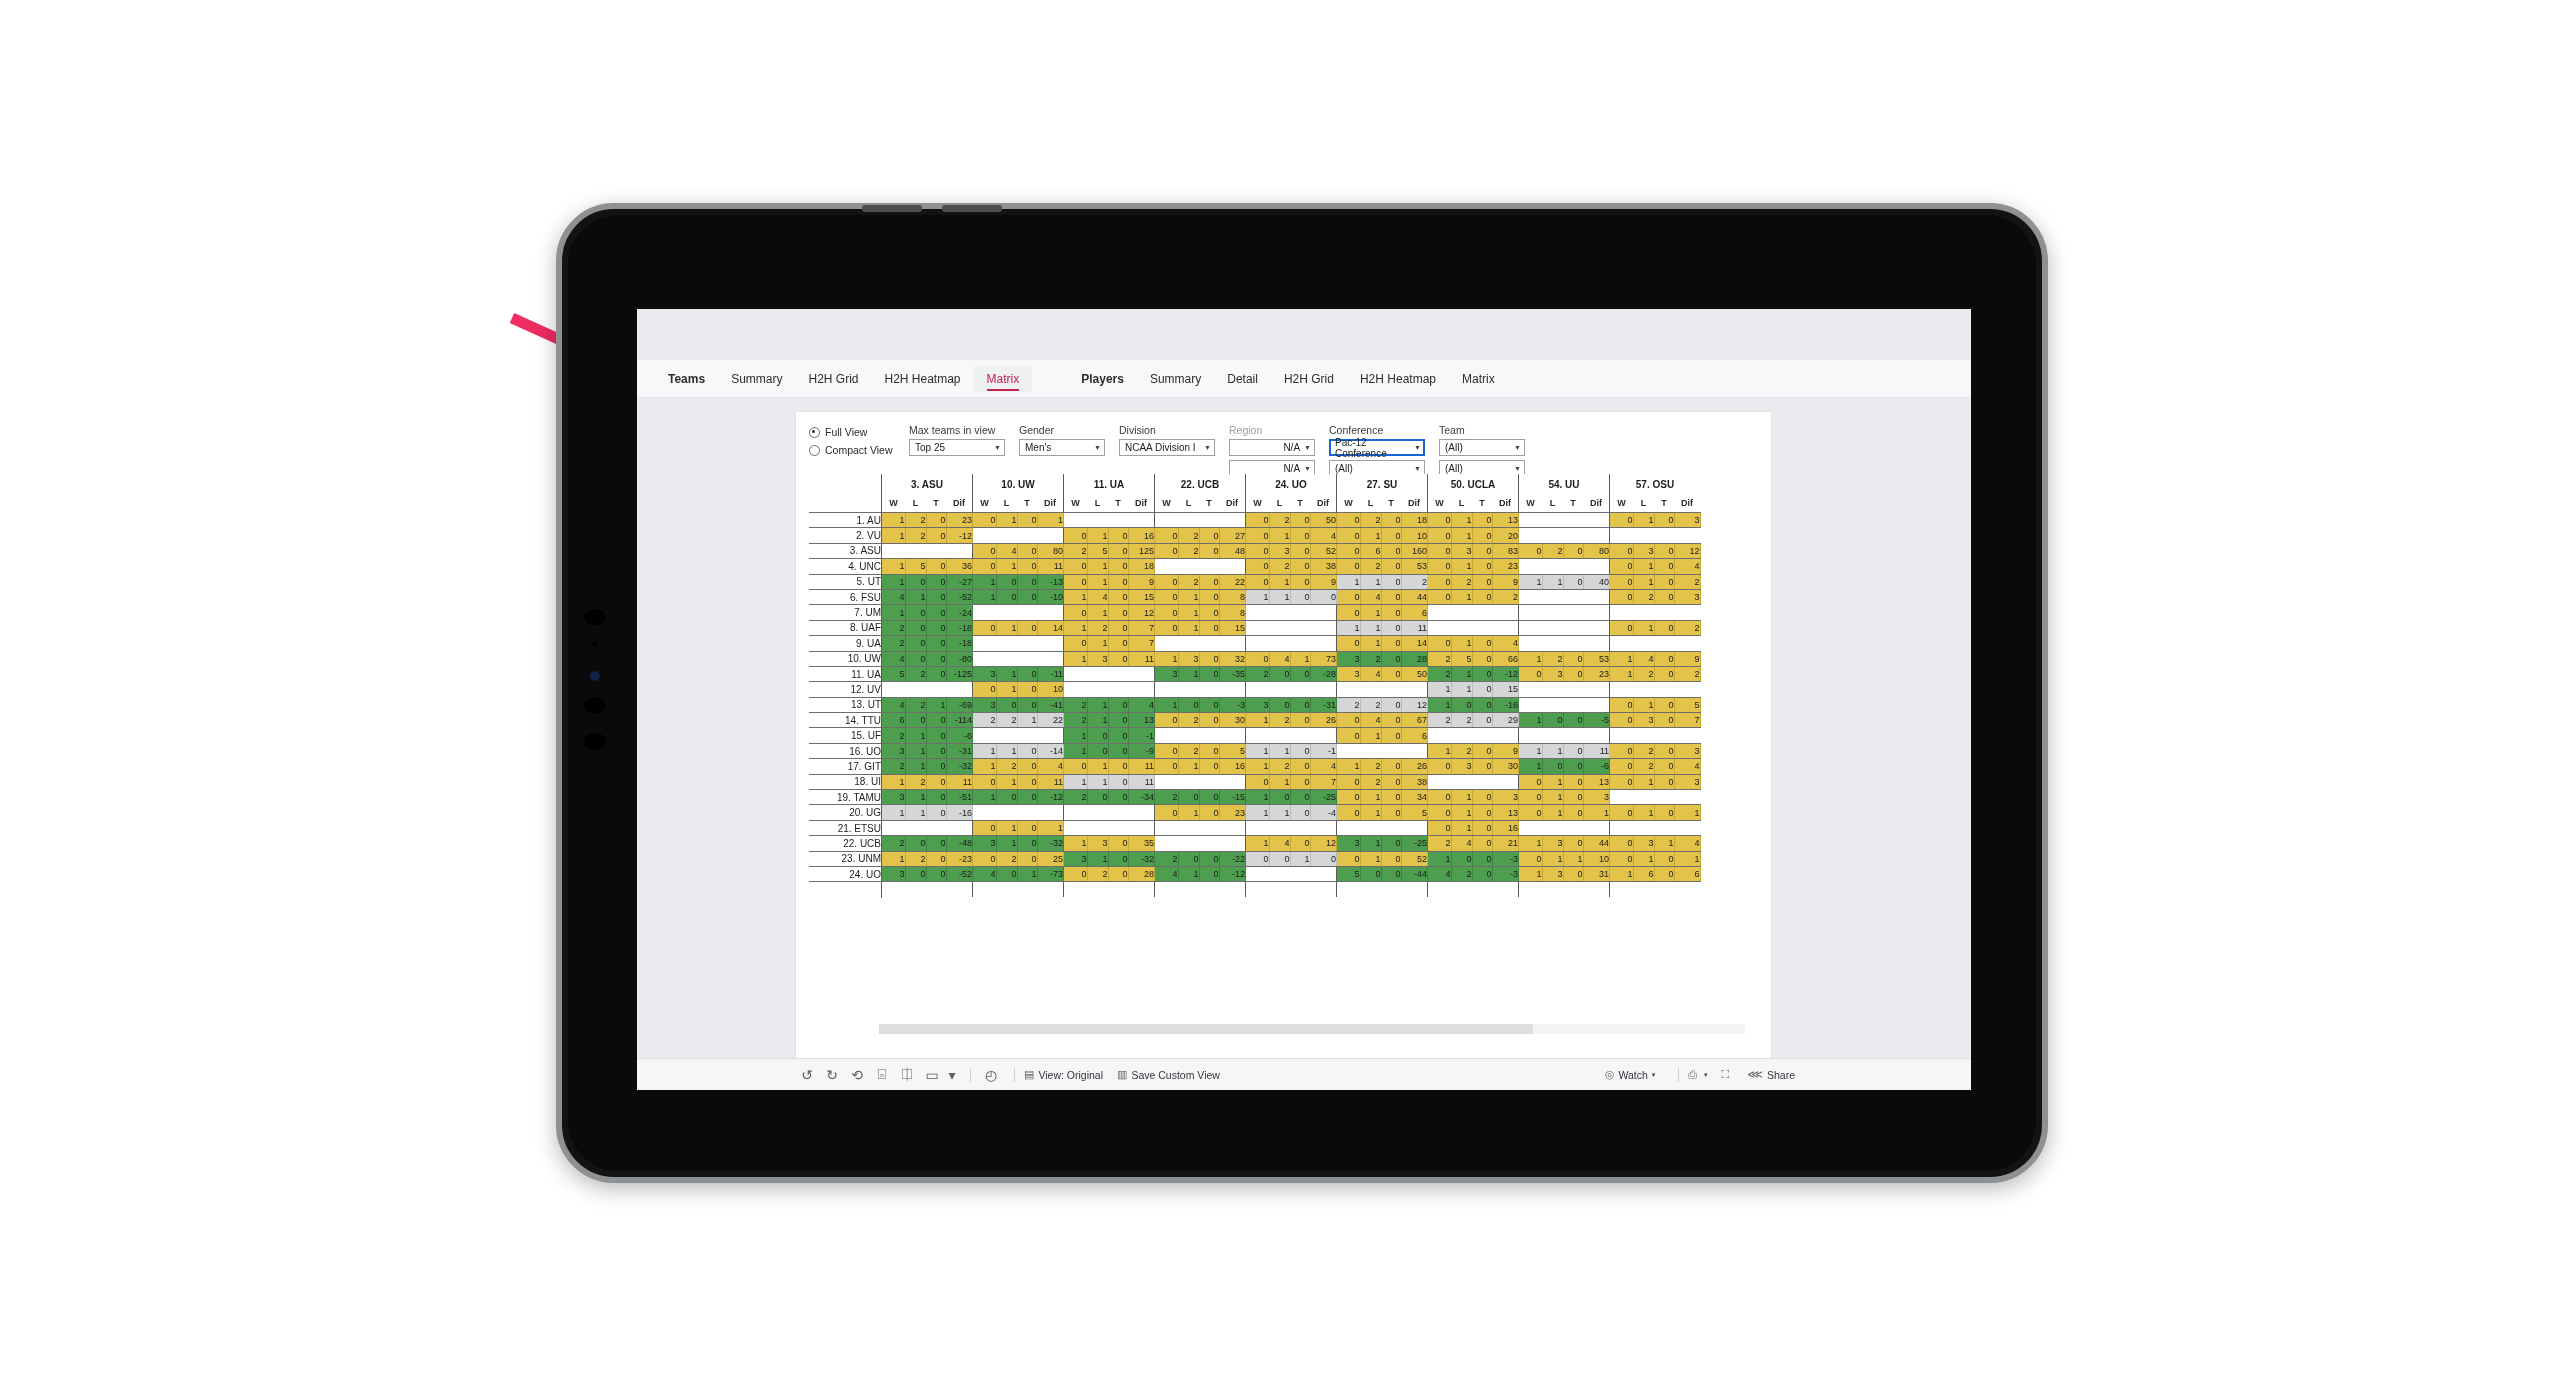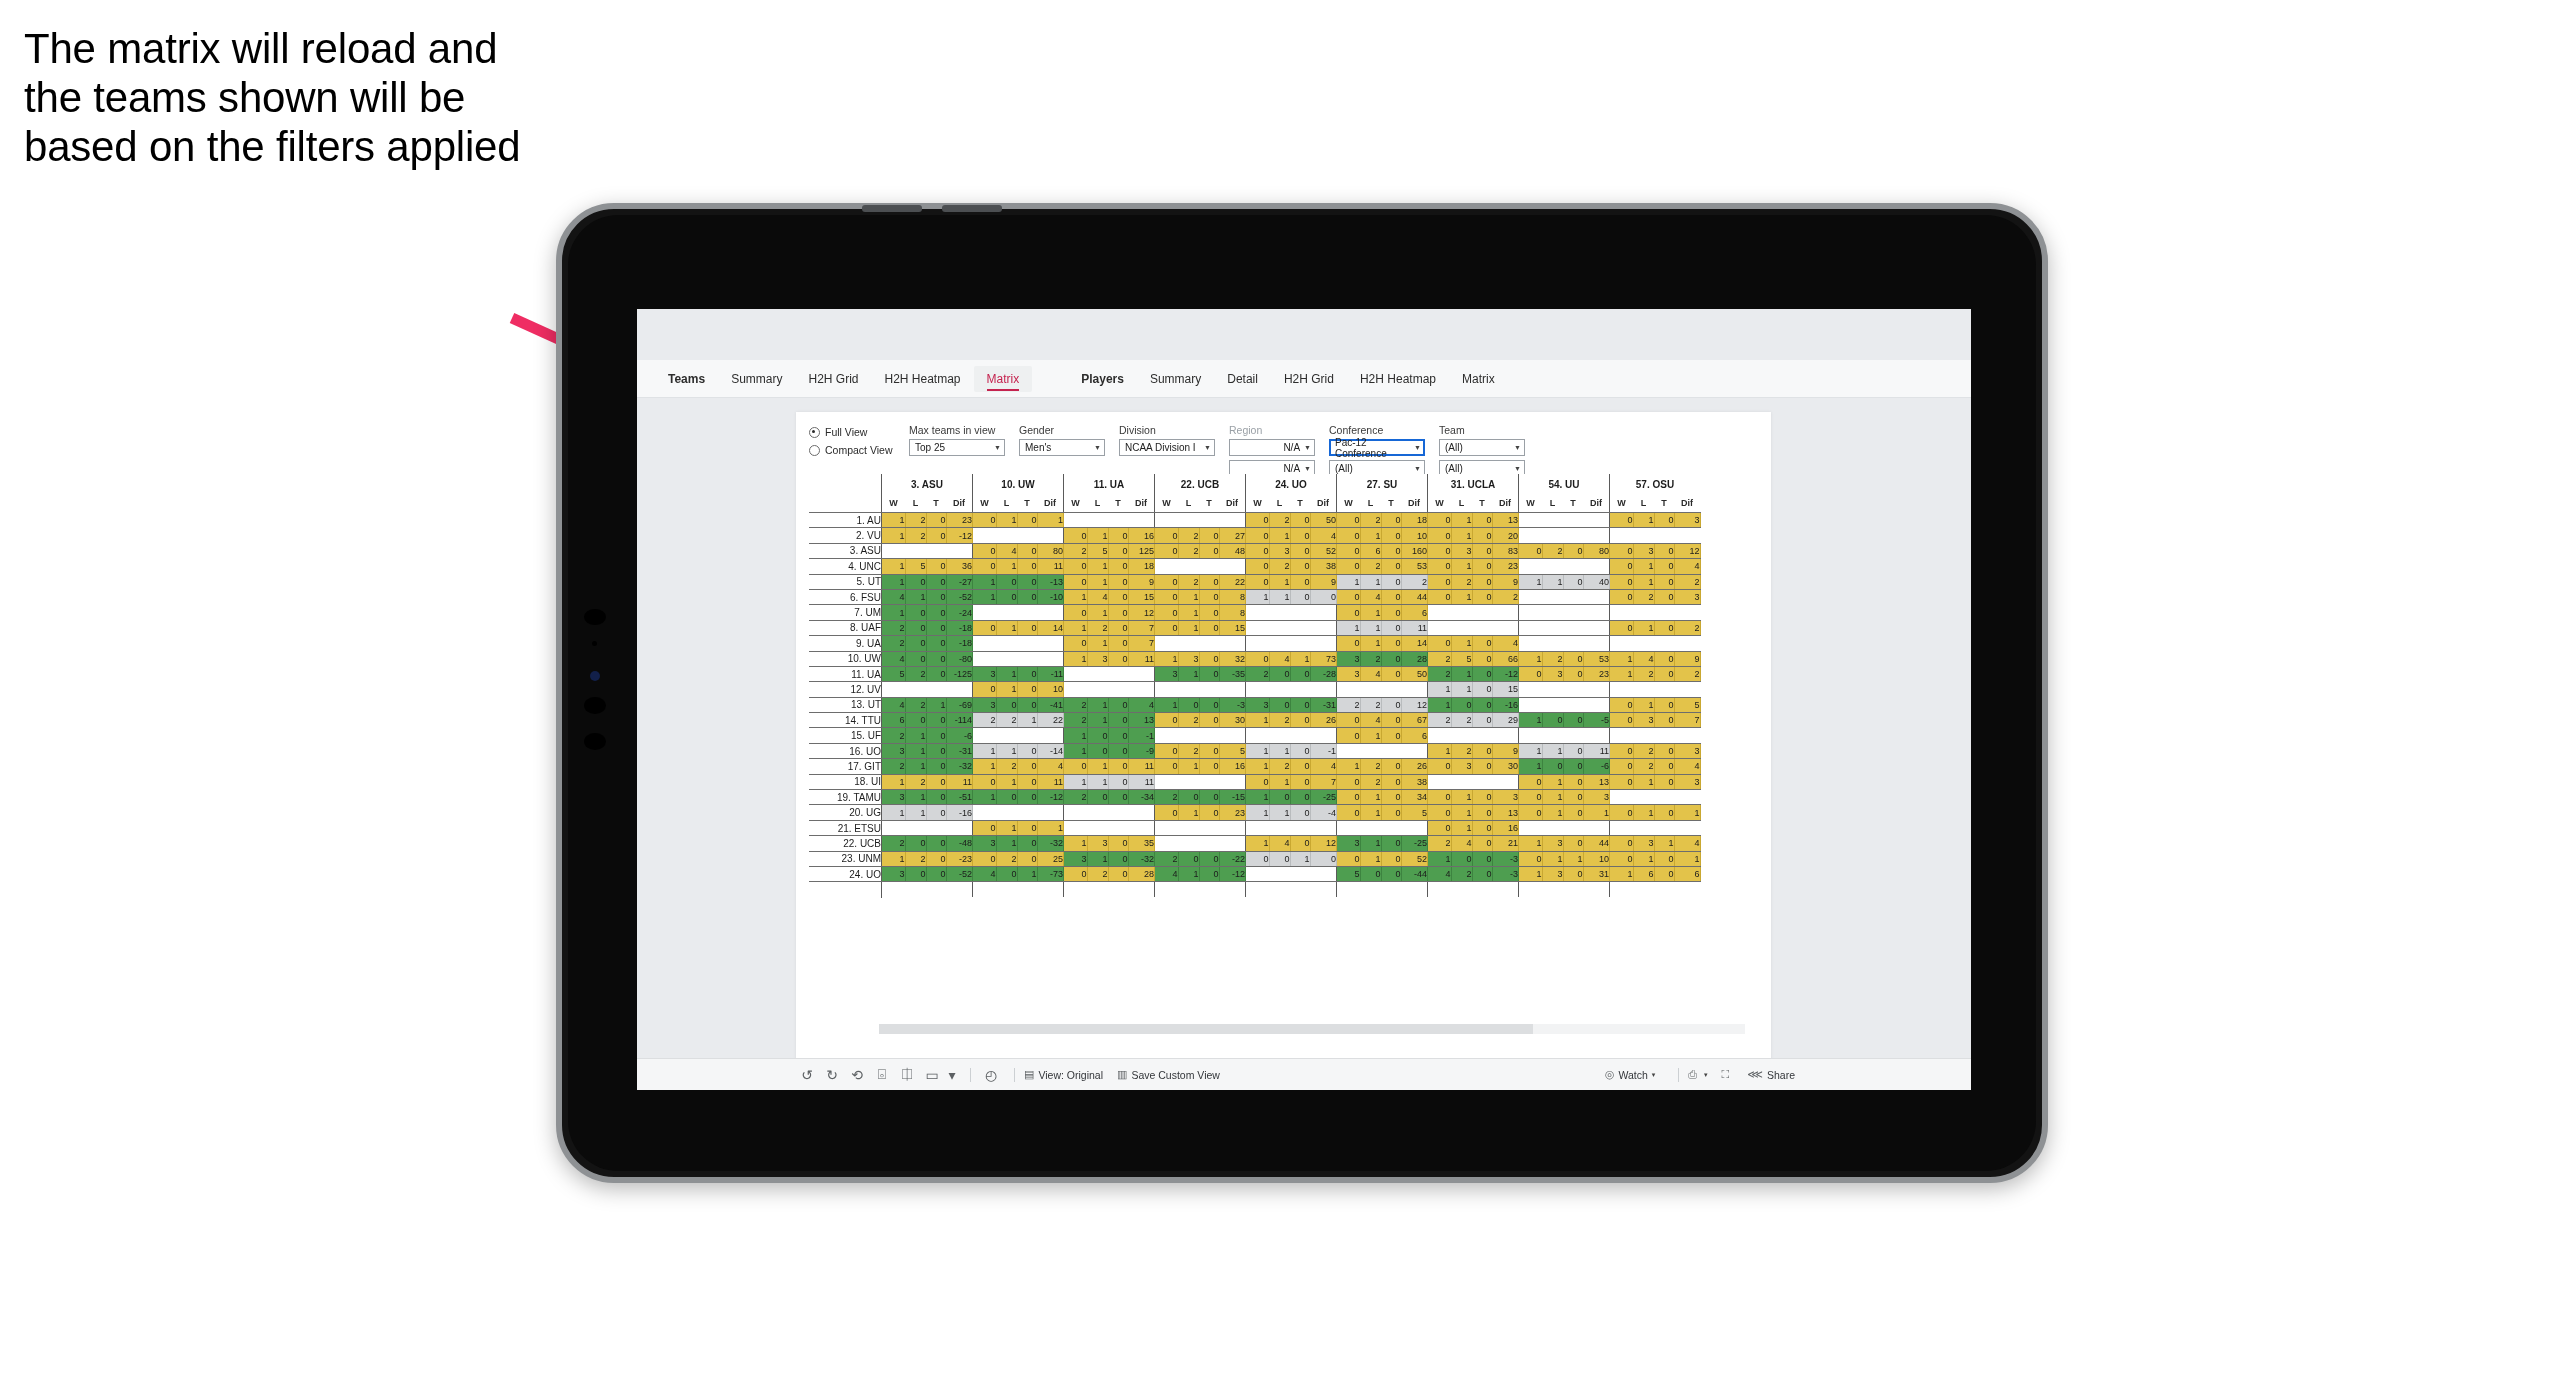--- a/index.html
+++ b/index.html
@@ -198,21 +198,20 @@
   .bb-div { width:1px; height:14px; background:#ccd0d3; margin:0 9px; }
   .bb-item { display:flex; align-items:center; font-size:10.5px; color:#33363a; margin-right:14px; cursor:pointer; }
   .bb-item .gl { margin-right:4px; font-size:11px; color:#5c6063; }
   .bb-right { margin-left:auto; display:flex; align-items:center; padding-right:162px; }
 </style>
 </head>
 <body>
 
 <div id="root">
 
-  <div class="annotation">The matrix will reload and the teams shown will be based on the filters applied</div>
 
   <svg class="arrow-svg" viewBox="0 0 2568 1382">
     <line x1="512" y1="318" x2="900" y2="494" stroke="#ef2d63" stroke-width="11"></line>
     <polygon points="916,502 862,484 876,518" fill="#ef2d63"></polygon>
   </svg>
 
   <div class="tablet">
     <div class="tablet-inner"></div>
     <div class="btn-top" style="left:300px; top:-4px; width:60px;"></div>
     <div class="btn-top" style="left:380px; top:-4px; width:60px;"></div>
@@ -325,21 +324,21 @@
           <table class="matrix">
             <thead>
               <tr id="grp-row">
                 <th class="corner"></th>
               <th class="grpname first" colspan="4">3. ASU</th>
                   <th class="grpname" colspan="4">10. UW</th>
                   <th class="grpname" colspan="4">11. UA</th>
                   <th class="grpname" colspan="4">22. UCB</th>
                   <th class="grpname" colspan="4">24. UO</th>
                   <th class="grpname" colspan="4">27. SU</th>
-                  <th class="grpname" colspan="4">31. UCLA</th>
+                  <th class="grpname" colspan="4">50. UCLA</th>
                   <th class="grpname" colspan="4">54. UU</th>
                   <th class="grpname" colspan="4">57. OSU</th>
                 </tr>
               <tr id="sub-row">
                 <th class="corner" style="border-bottom:1.5px solid #6d6d6d;"></th>
               <th class="wlth bl" style="width: 23px;">W</th>
                   <th class="wlth" style="width: 21px;">L</th>
                   <th class="wlth" style="width: 20px;">T</th>
                   <th class="wlth" style="width: 26px;">Dif</th>
                   <th class="wlth bl" style="width: 23px;">W</th>

